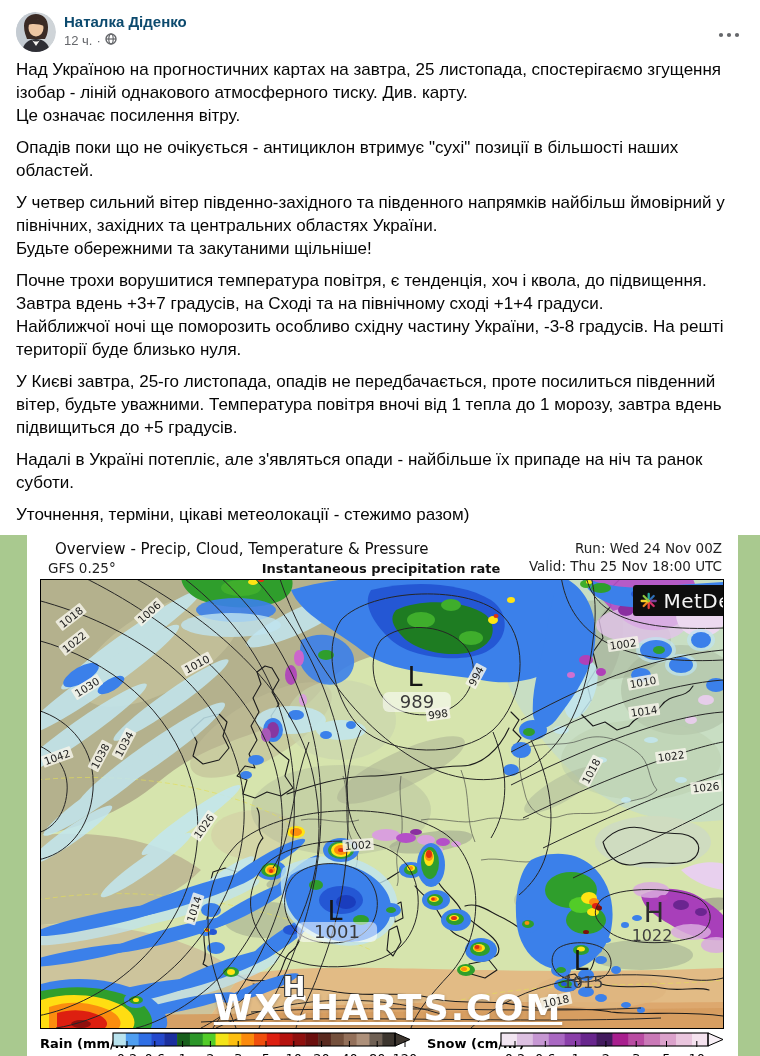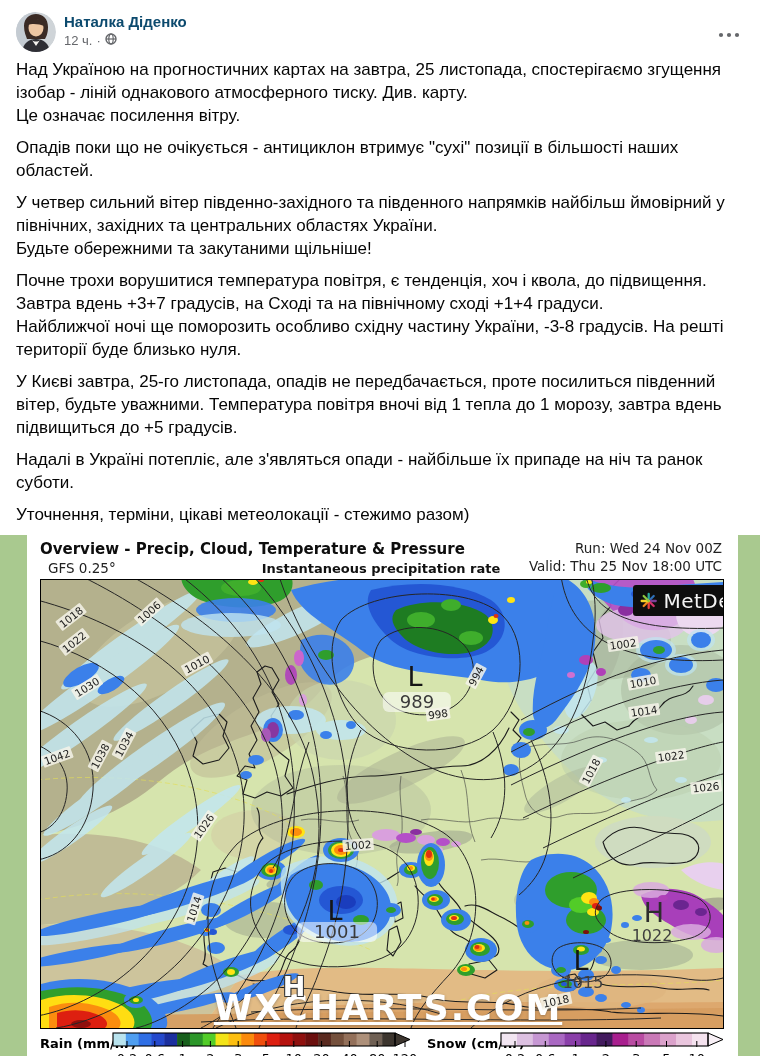--- a/index.html
+++ b/index.html
@@ -9,21 +9,21 @@
   .avatar{width:40px;height:40px;border-radius:50%;overflow:hidden;flex:0 0 40px;cursor:pointer;}
   .hmeta{margin-left:8px;padding-top:1px;}
   .author{font-size:15px;font-weight:700;color:#0c4a6e;cursor:pointer;}
   .subrow{display:flex;align-items:center;gap:4px;font-size:13px;color:#65676b;margin-top:3px;}
   .menu-btn{position:absolute;right:16px;top:24px;background:none;border:none;padding:4px;cursor:pointer;}
   .post-text{padding:0 16px;font-size:17px;line-height:23px;color:#050505;}
   .post-text p{margin:0 0 9px;white-space:pre-line;}
   .map-figure{position:relative;width:760px;height:544px;background:#a9c98f;margin-top:2px;cursor:pointer;}
   .map-card{position:absolute;left:27px;top:0;width:711px;height:538px;background:#fff;}
   .mapfont{font-family:"DejaVu Sans",sans-serif;}
-  .mh-title{position:absolute;left:13px;top:5px;font-size:15px;font-weight:700;color:#0d0d0d;white-space:nowrap;}
+  .mh-title{position:absolute;left:28px;top:5px;font-size:15px;font-weight:400;color:#0d0d0d;white-space:nowrap;}
   .mh-model{position:absolute;left:13px;top:25px;font-size:13.5px;color:#222;margin-left:8px;}
   .mh-sub{position:absolute;left:354px;top:26px;transform:translateX(-50%);font-size:13px;font-weight:700;color:#111;white-space:nowrap;}
   .mh-run{position:absolute;right:16px;top:5px;font-size:13.5px;color:#222;white-space:nowrap;}
   .mh-valid{position:absolute;right:16px;top:23px;font-size:13.5px;color:#222;white-space:nowrap;}
   .plot{position:absolute;left:13px;top:44px;width:682px;height:448px;border:1px solid #000;overflow:hidden;background:#d6e4ad;}
   .logo{position:absolute;left:592px;top:5px;width:121px;height:31px;background:#0e0e0e;border-radius:3px;
         display:flex;align-items:center;gap:5px;padding-left:6px;box-sizing:border-box;}
   .logo-text{color:#f4f4f4;font-size:20px;letter-spacing:.5px;font-weight:400;}
   .watermark{position:absolute;left:347px;top:408px;transform:translateX(-50%);font-size:35px;font-weight:700;
              color:#fff;letter-spacing:2px;white-space:nowrap;text-shadow:0 1px 3px rgba(70,70,70,.4);text-decoration:underline;}

